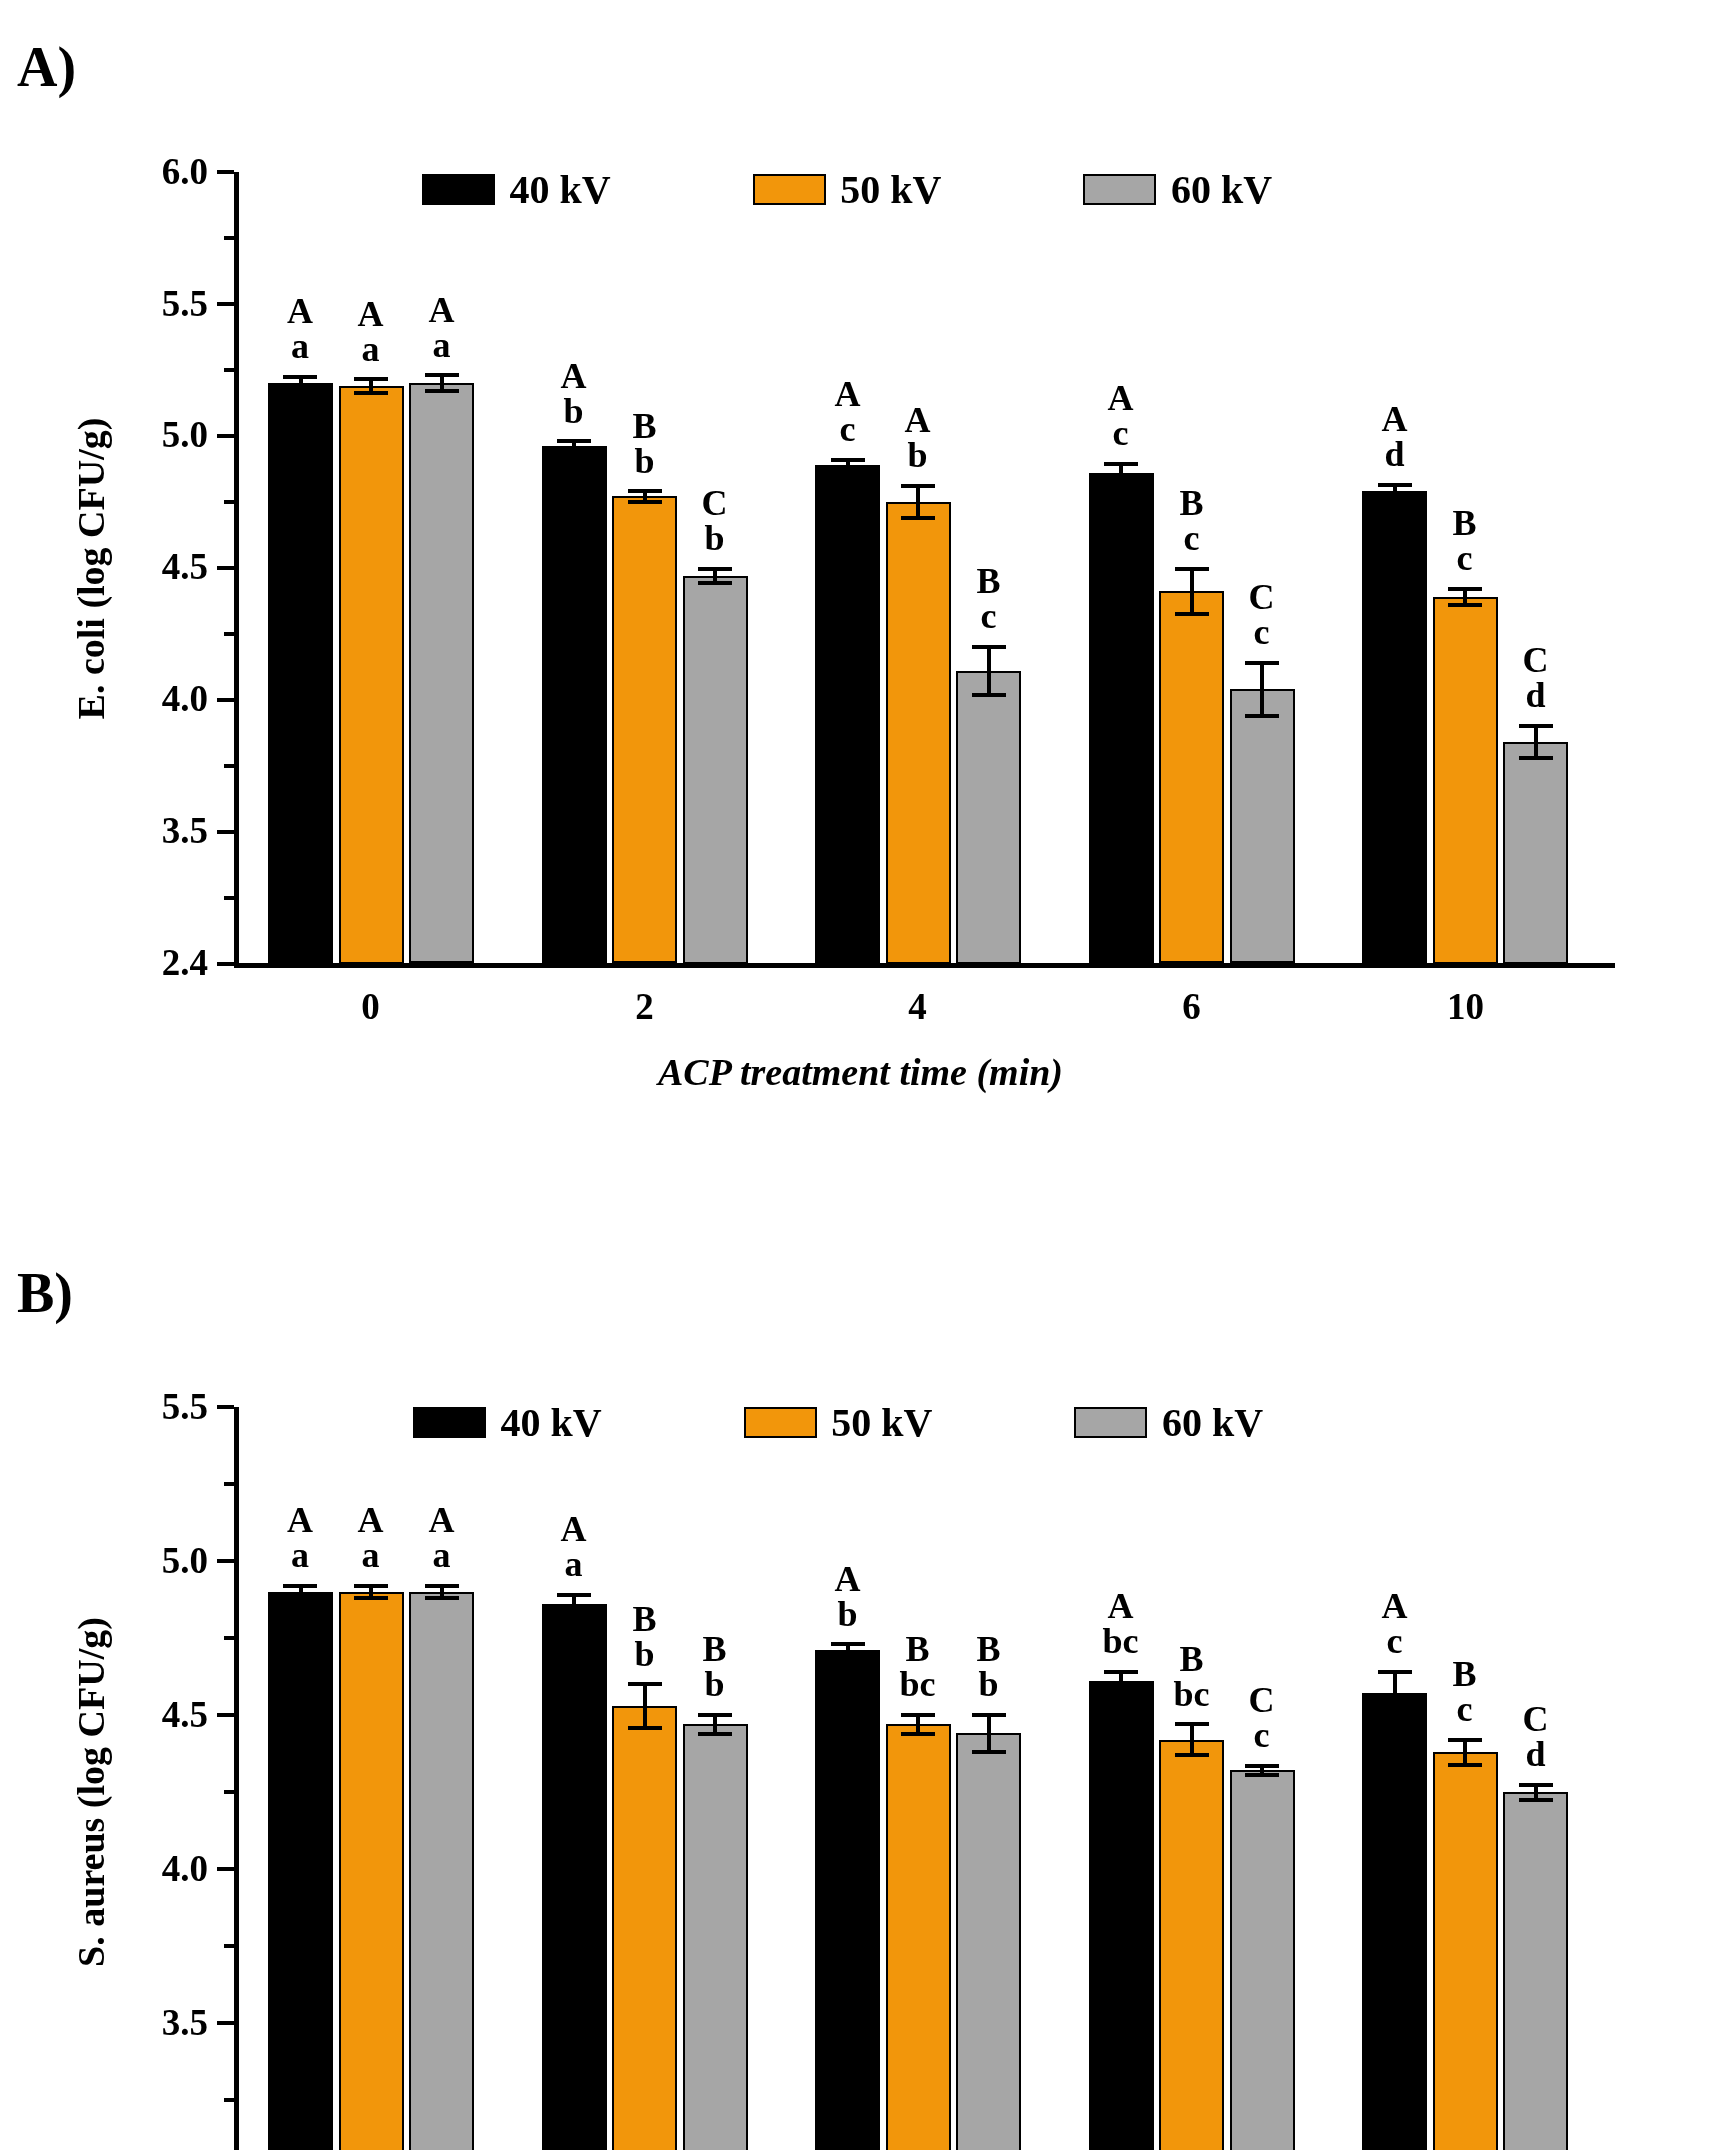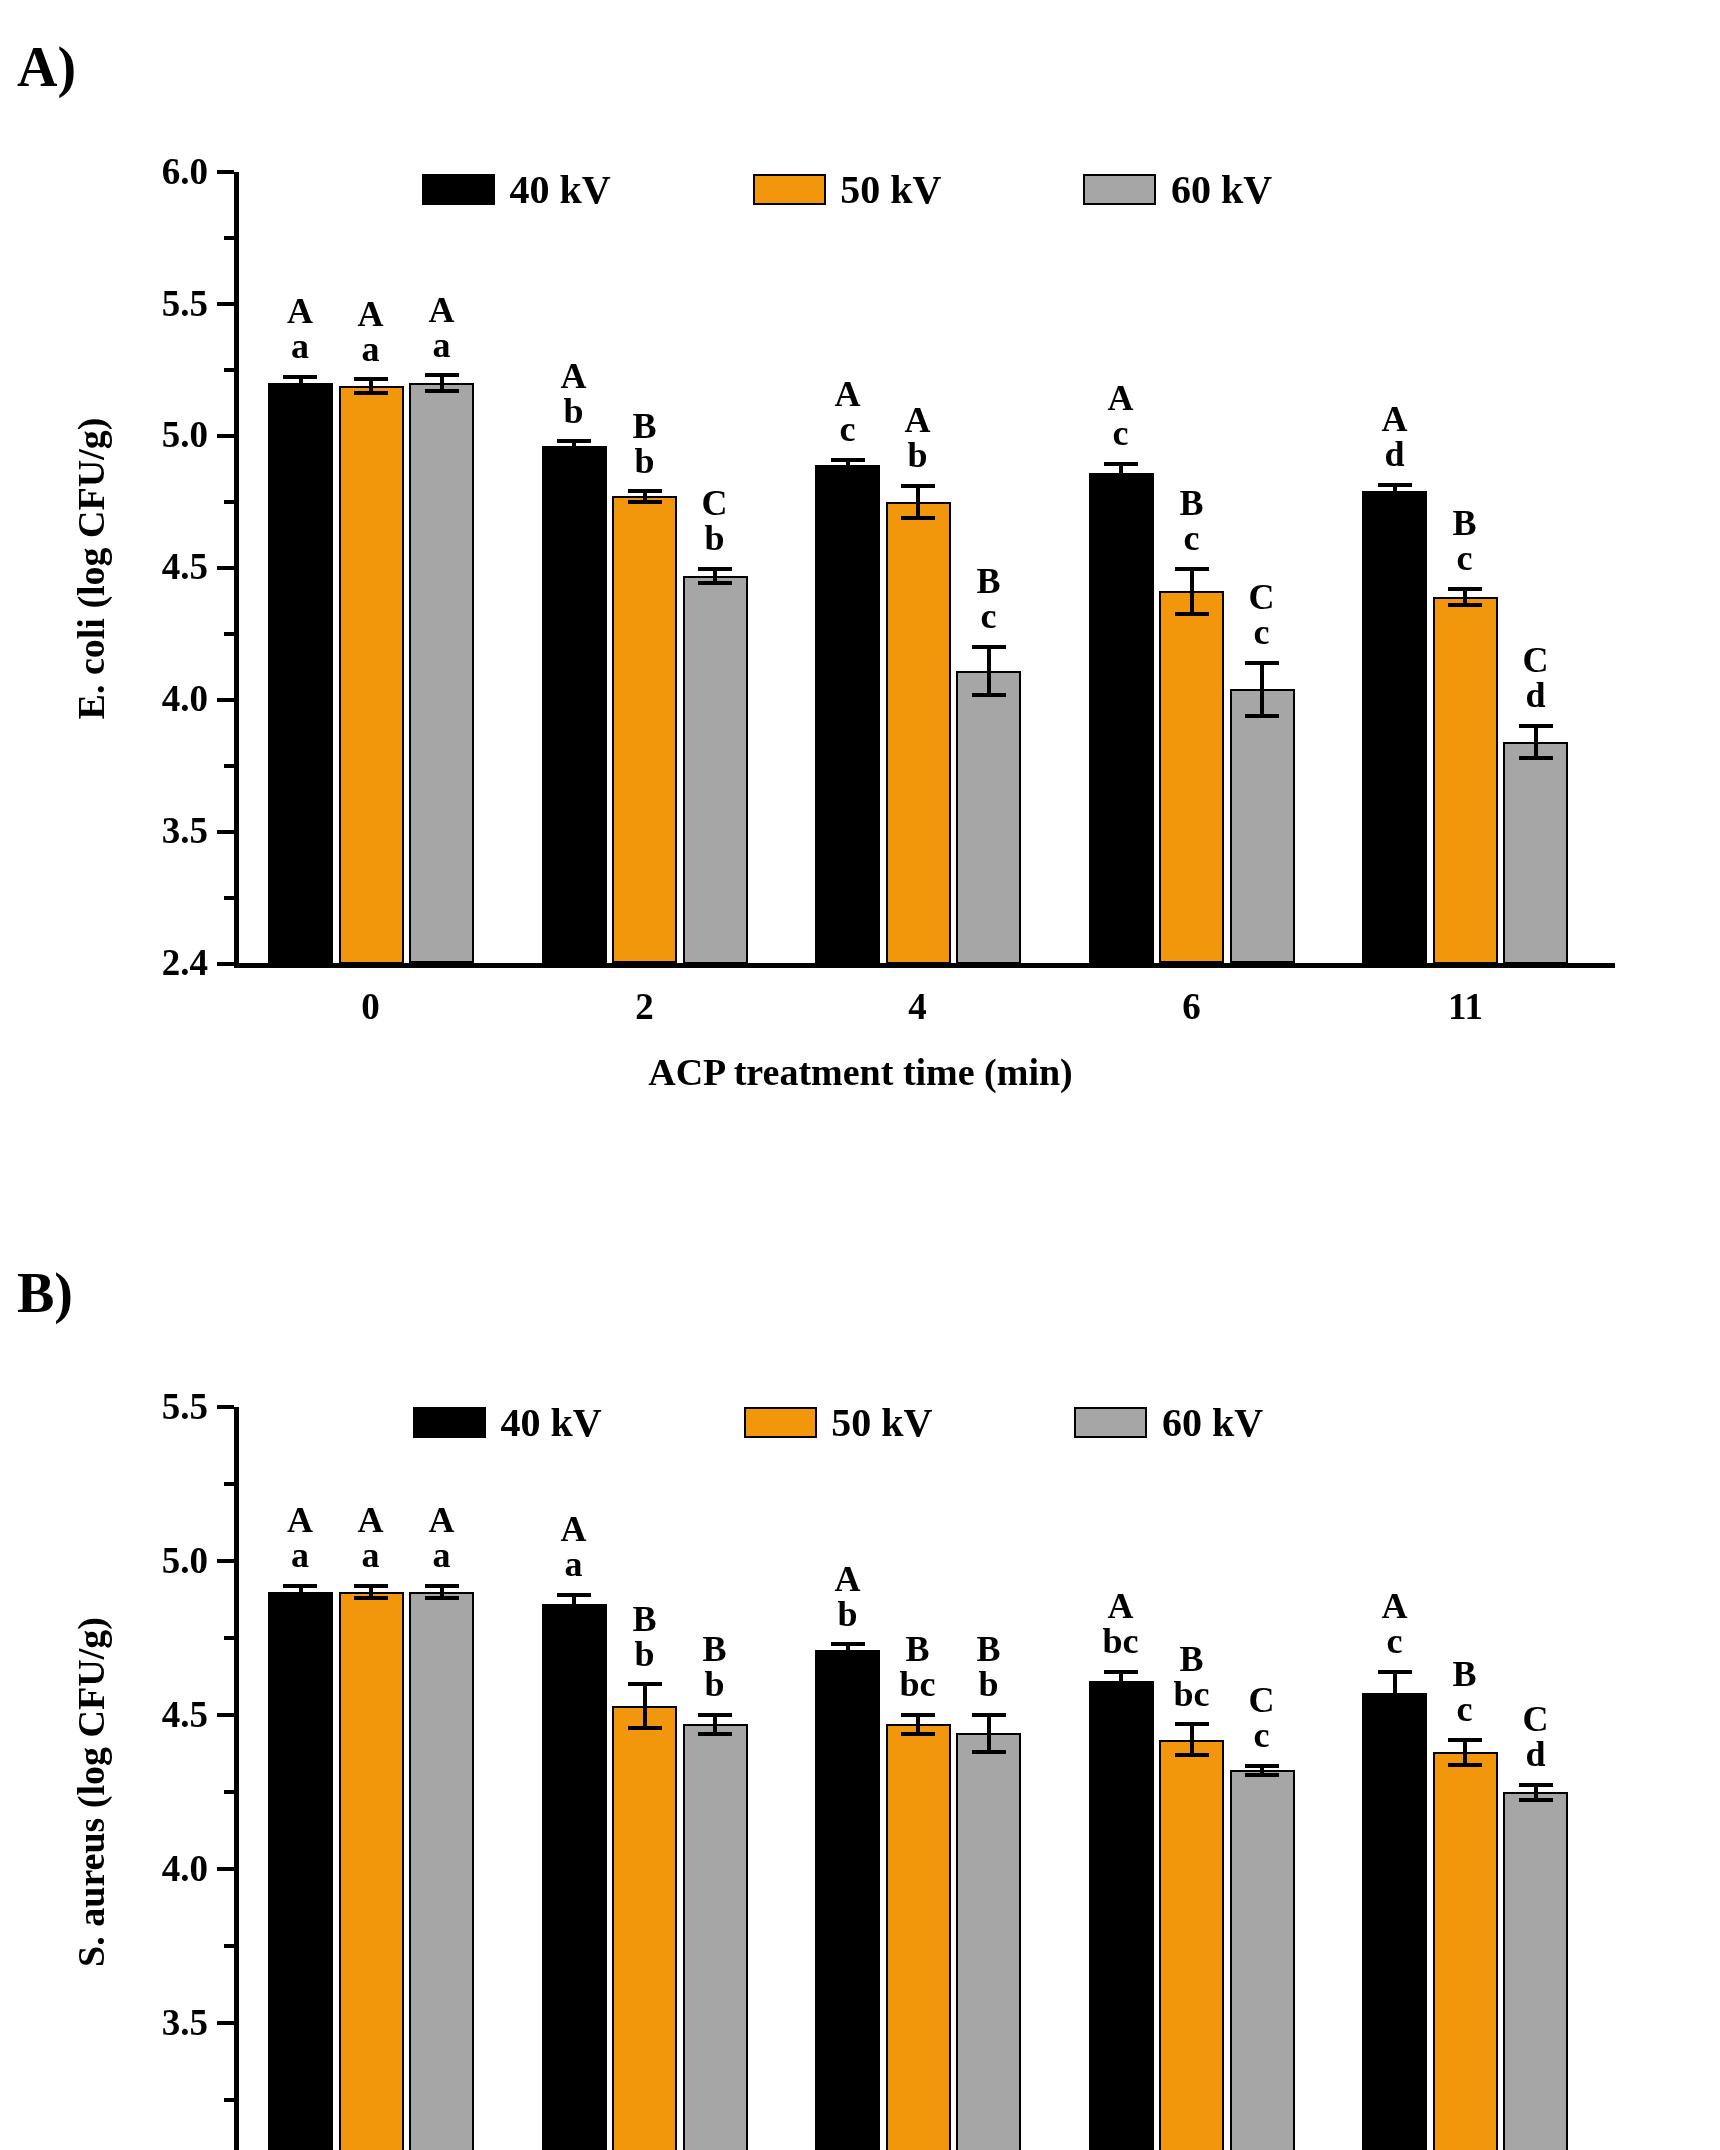--- a/index.html
+++ b/index.html
@@ -70,20 +70,21 @@
     font-family: "Liberation Serif", serif;
     white-space: nowrap;
   }
   .axis-title-x {
     position: absolute;
     font-size: 38px;
     font-weight: bold;
     text-align: center;
     width: 100%;
     font-family: "Liberation Serif", serif;
+    font-style: italic;
   }
   .axis-title-y {
     position: absolute;
     font-size: 38px;
     font-weight: bold;
     transform-origin: 0 0;
     transform: rotate(-90deg);
     white-space: nowrap;
     font-family: "Liberation Serif", serif;
   }
@@ -235,21 +236,21 @@
       <div class="errcap" style="left: 941px; top: 395px; width: 34px;"></div>
       <div class="errcap" style="left: 941px; top: 440px; width: 34px;"></div>
       <div class="siglabel" style="left: 906px; width: 103px; top: 314px;">B
 c</div>
       <div class="bar" style="left: 996px; top: 517px; width: 65px; height: 274px; background: rgb(166, 166, 166);"></div>
       <div class="errbar" style="left: 1026px; top: 491px; height: 53px;"></div>
       <div class="errcap" style="left: 1011px; top: 489px; width: 34px;"></div>
       <div class="errcap" style="left: 1011px; top: 542px; width: 34px;"></div>
       <div class="siglabel" style="left: 976px; width: 103px; top: 408px;">C
 c</div>
-      <div class="tick-label-x" style="left: 1167px; top: 813px; width: 129px;">11</div>
+      <div class="tick-label-x" style="left: 1167px; top: 813px; width: 129px;">10</div>
       <div class="bar" style="left: 1128px; top: 319px; width: 65px; height: 472px; background: rgb(0, 0, 0);"></div>
       <div class="errbar" style="left: 1159px; top: 313px; height: 13px;"></div>
       <div class="errcap" style="left: 1144px; top: 311px; width: 34px;"></div>
       <div class="errcap" style="left: 1144px; top: 324px; width: 34px;"></div>
       <div class="siglabel" style="left: 1109px; width: 103px; top: 230px;">A
 d</div>
       <div class="bar" style="left: 1199px; top: 425px; width: 65px; height: 367px; background: rgb(242, 150, 11);"></div>
       <div class="errbar" style="left: 1229px; top: 417px; height: 16px;"></div>
       <div class="errcap" style="left: 1214px; top: 415px; width: 34px;"></div>
       <div class="errcap" style="left: 1214px; top: 431px; width: 34px;"></div>

